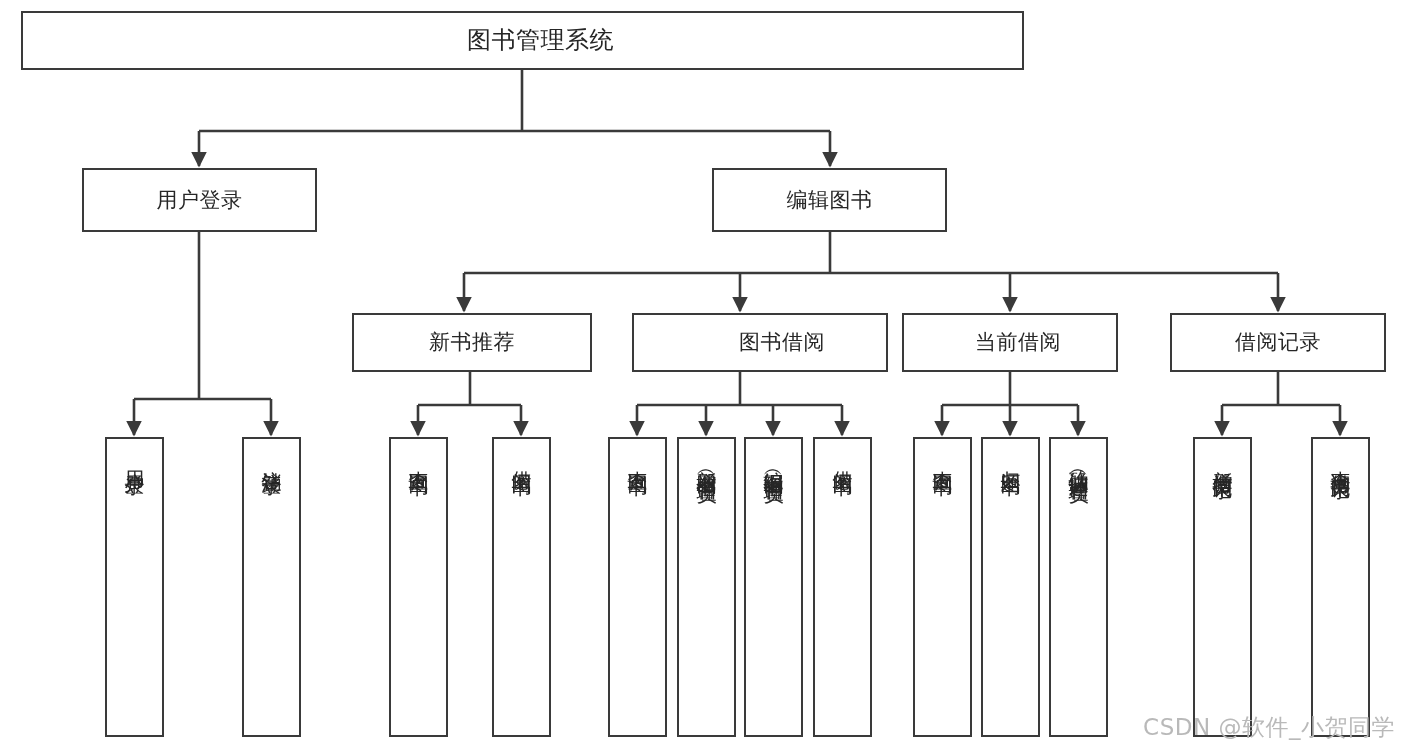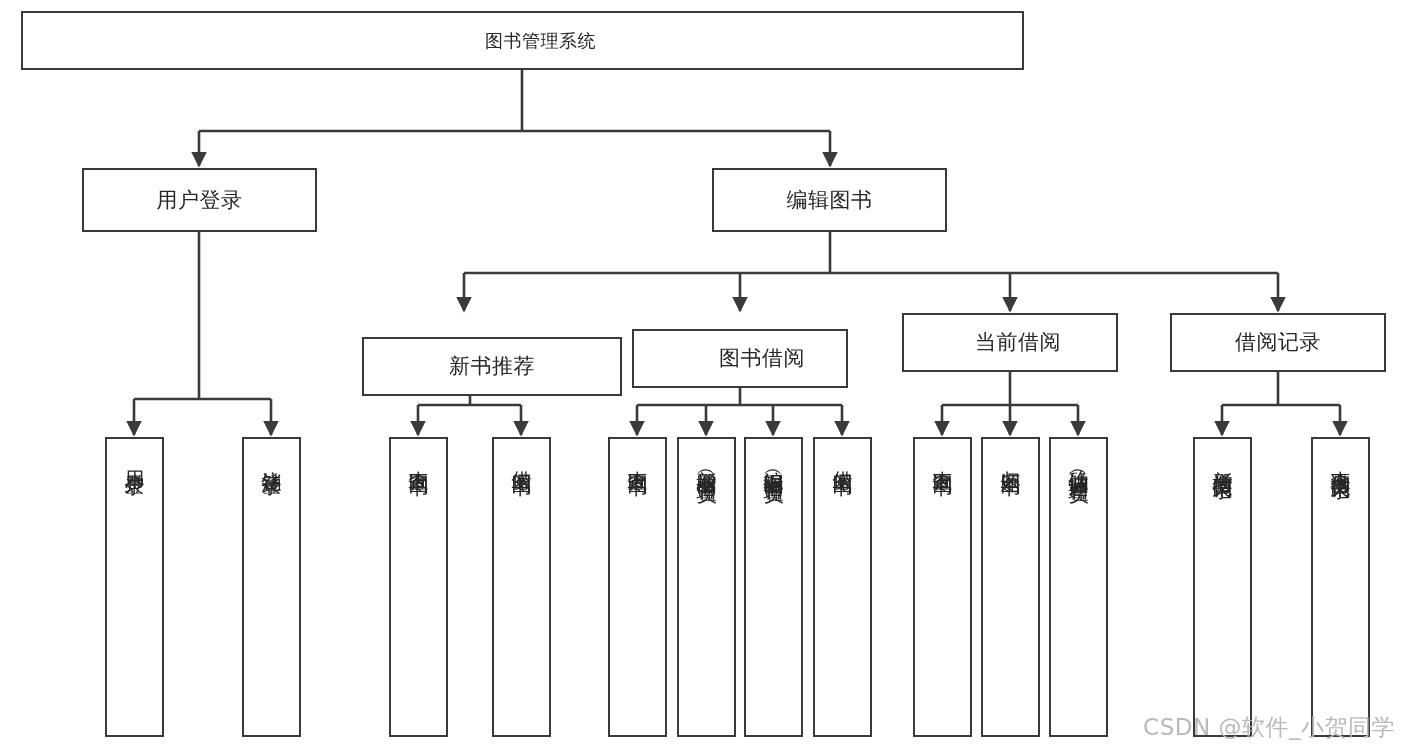--- a/index.html
+++ b/index.html
@@ -38,21 +38,21 @@
     z-index: 2;
   }
   .node .node-label {
     display: block;
     text-align: center;
     line-height: 1.08;
     letter-spacing: 0.5px;
   }
   
   .node.root {
-    font-size: 18px;
+    font-size: 24px;
     padding-left: 36px;
   }
   
   .node.branch {
     font-size: 21px;
   }
   
   .node.leaf {
     align-items: flex-start;
     justify-content: center;
@@ -136,24 +136,24 @@
     <span class="node-label">图书管理系统</span>
   </div>
 
   <div class="node branch" style="left:82px; top:168px; width:235px; height:64px;">
     <span class="node-label">用户登录</span>
   </div>
   <div class="node branch" style="left:712px; top:168px; width:235px; height:64px;">
     <span class="node-label">编辑图书</span>
   </div>
 
-  <div class="node branch" style="left:362px; top:313px; width:260px; height:59px;margin-top:24px;">
+  <div class="node branch" style="left:352px; top:313px; width:240px; height:59px;">
     <span class="node-label">新书推荐</span>
   </div>
-  <div class="node branch" style="left:632px; top:329px; width:216px; height:59px;padding-left:44px;">
+  <div class="node branch" style="left:632px; top:313px; width:256px; height:59px;padding-left:44px;">
     <span class="node-label">图书借阅</span>
   </div>
   <div class="node branch" style="left:902px; top:313px; width:216px; height:59px;padding-left:16px;">
     <span class="node-label">当前借阅</span>
   </div>
   <div class="node branch" style="left:1170px; top:313px; width:216px; height:59px;">
     <span class="node-label">借阅记录</span>
   </div>
 
   <div class="node leaf" style="left:105px; top:437px; width:59px; height:300px;">

